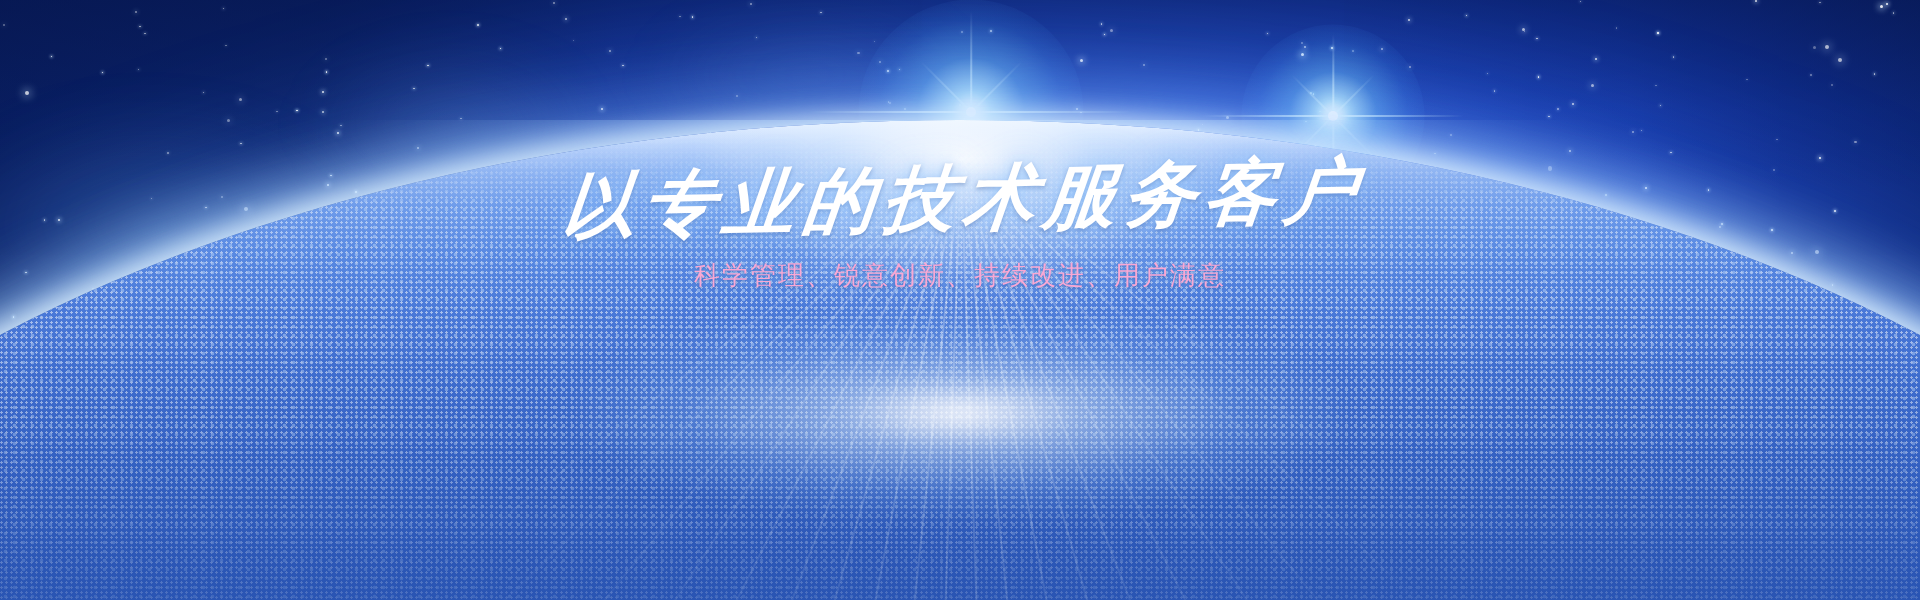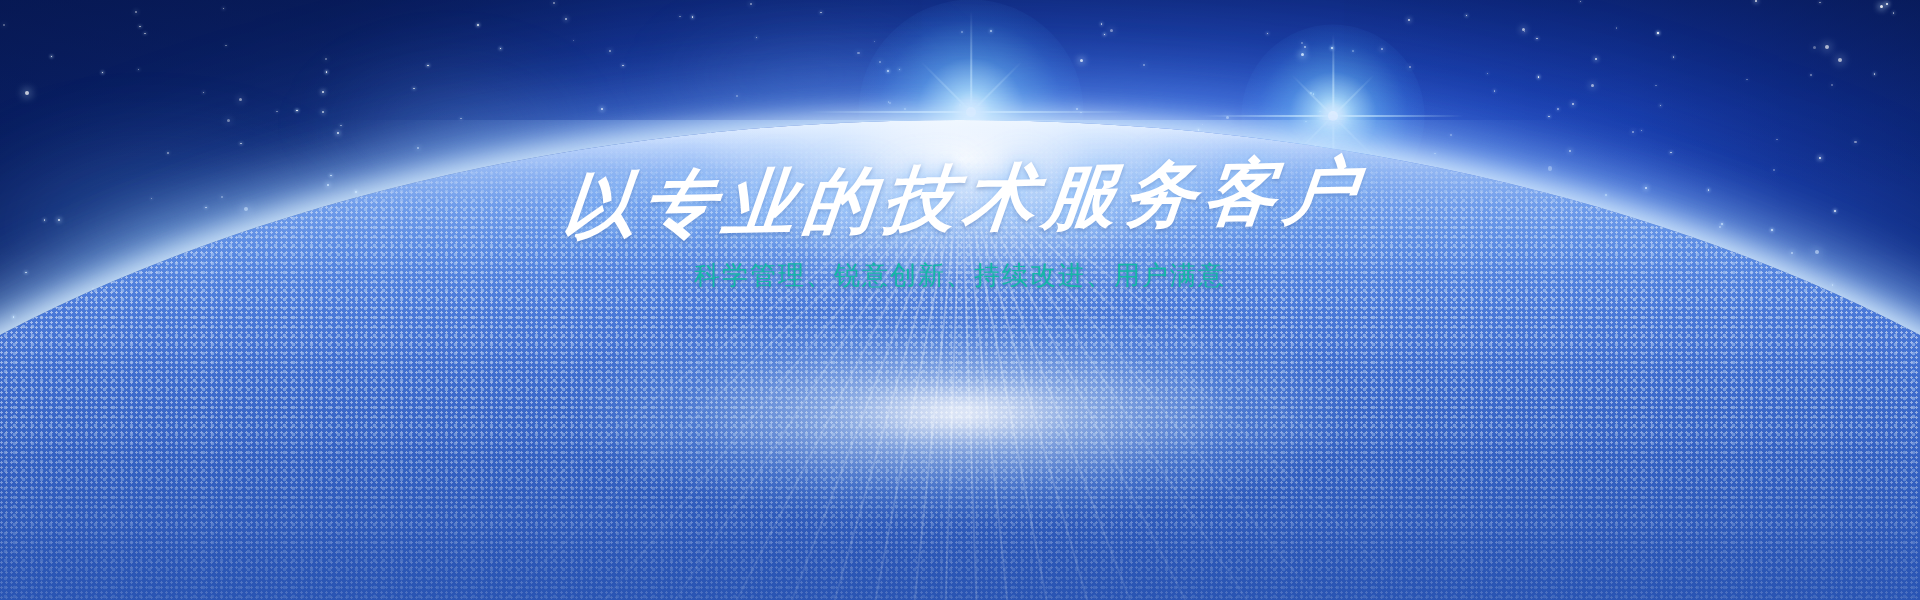--- a/index.html
+++ b/index.html
@@ -266,21 +266,21 @@
     padding-left: 8px;
     transform: skewX(-7deg) rotate(-1.2deg);
     text-shadow:
       0 0 14px rgba(160,205,255,0.75),
       0 0 34px rgba(110,175,255,0.45),
       0 2px 4px rgba(10,34,110,0.35);
     white-space: nowrap;
   }
   .subline {
     margin-top: 28px;
-    color: #14b8a6;
+    color: #f9a8d4;
     font-family: "DejaVu Sans", "Liberation Sans", sans-serif;
     font-size: 26px;
     line-height: 1;
     font-weight: 400;
     letter-spacing: 2px;
     text-shadow: 0 0 10px rgba(150,200,255,0.55), 0 1px 3px rgba(10,34,110,0.45);
     white-space: nowrap;
   }
 </style>
 </head>

